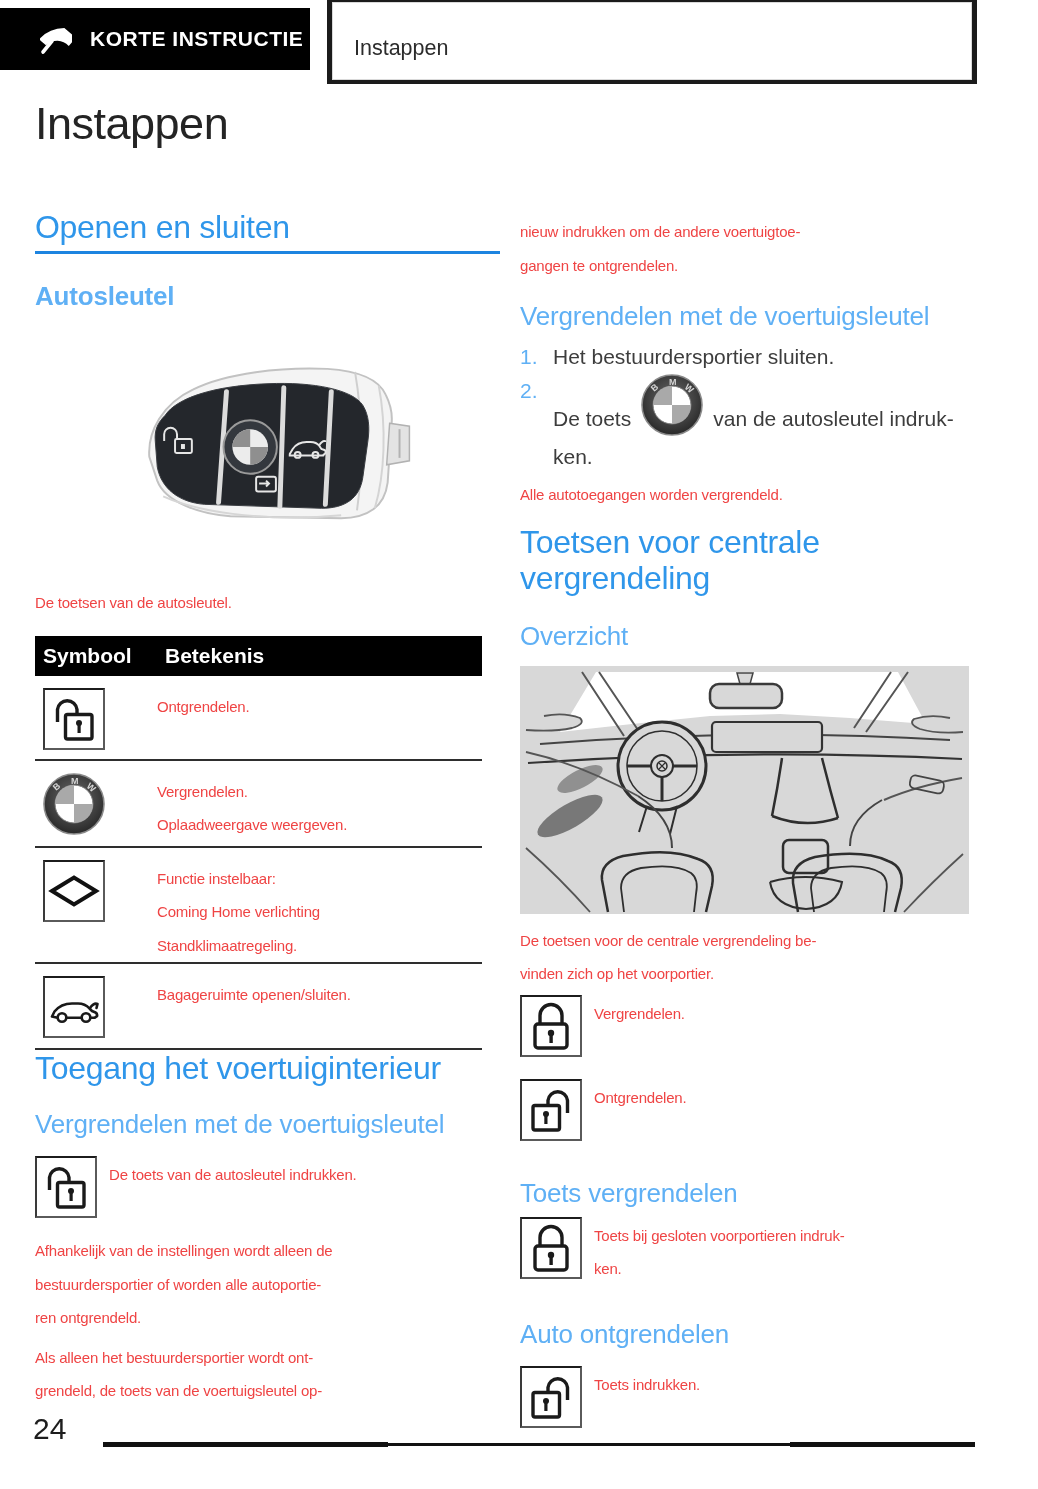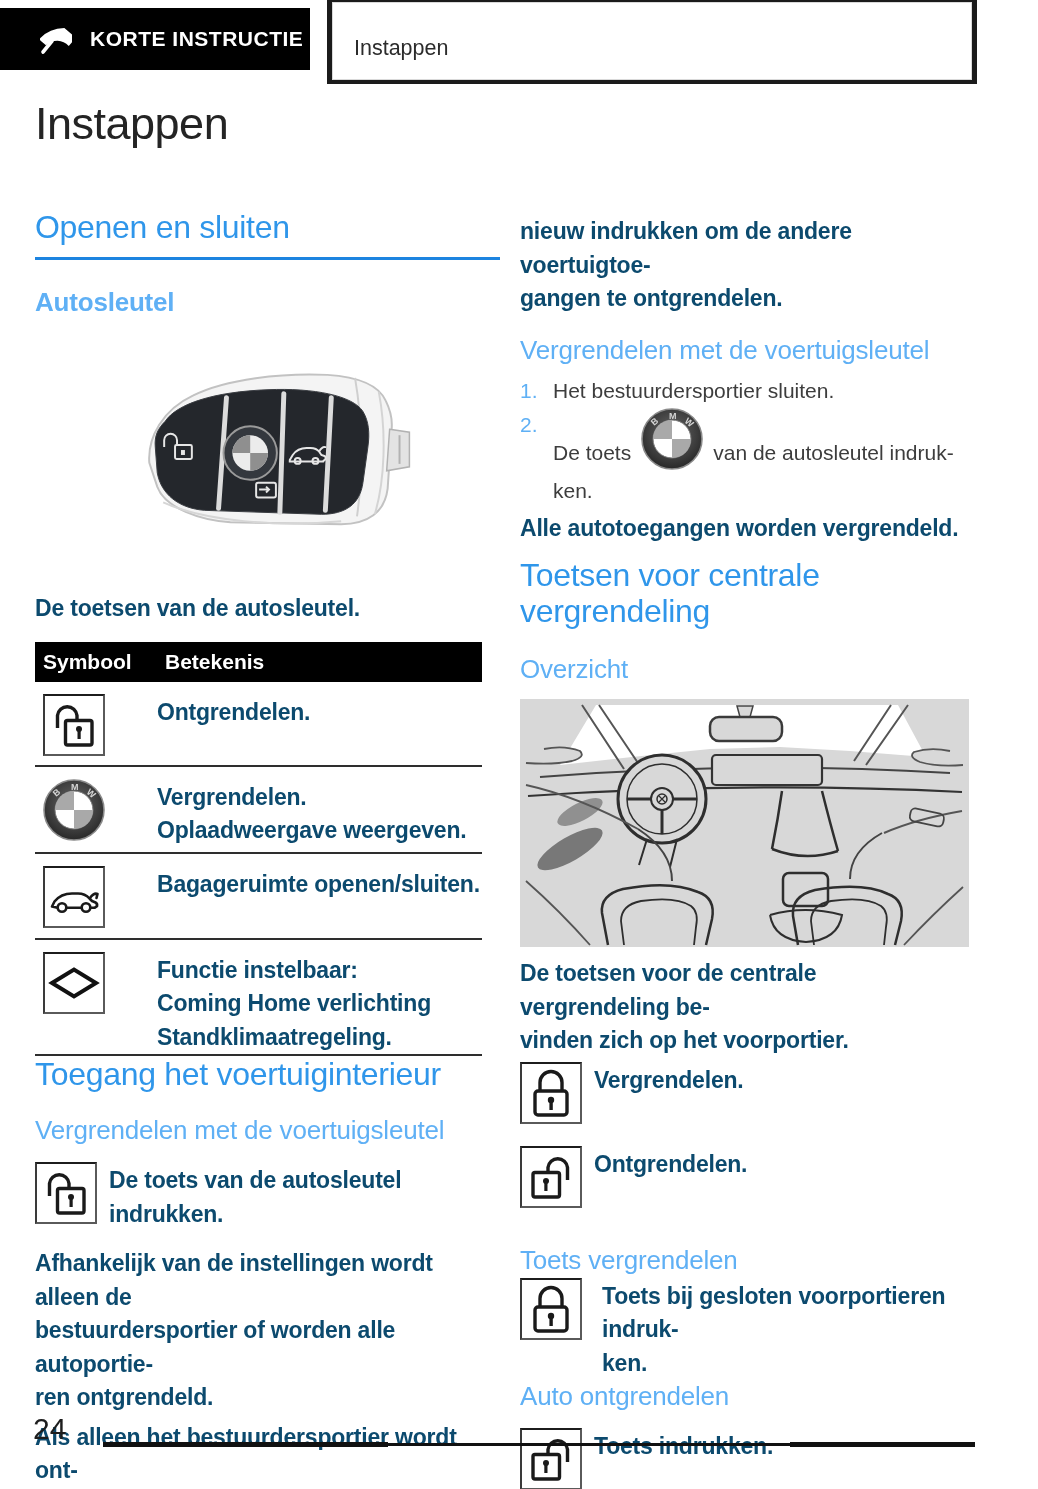--- a/index.html
+++ b/index.html
@@ -19,23 +19,23 @@
   
   .page-title{position:absolute;left:35px;top:98px;font-size:45px;font-weight:400;color:#242424;
               letter-spacing:-0.5px;}
 
   
   .col{position:absolute;top:205px;}
   .col-left{left:35px;width:465px;}
   .col-right{left:520px;width:450px;}
 
   h2{font-size:32px;line-height:36px;font-weight:400;color:#2f96ea;margin:0;letter-spacing:-0.3px;}
-  h2.rule{margin-top:4px;padding-bottom:12px;border-bottom:3px solid #1d84e0;}
+  h2.rule{margin-top:4px;padding-bottom:6px;border-bottom:3px solid #1d84e0;}
   h3{font-size:26px;line-height:32px;font-weight:400;color:#5fb0f5;margin:0;letter-spacing:-0.2px;}
-  p,.cell-text,.row-text{font-size:23px;line-height:33.5px;margin:0;color:#0c4a6e;letter-spacing:-0.2px;font-weight:bold;}
+  p,.cell-text,.row-text{font-size:15px;line-height:33.5px;margin:0;color:#ef4444;letter-spacing:-0.2px;}
   .pre{white-space:pre-line;}
 
   
   .h3-autosleutel{margin-top:26px;font-weight:bold;}
   .fig-key{margin-top:46px;height:178px;display:flex;justify-content:center;}
   .key-caption{margin-top:50px;}
   .symbol-table{margin-top:16px;width:447px;}
   .thead{height:40px;background:#000;color:#fff;display:flex;align-items:center;}
   .thead .th1{width:122px;padding-left:8px;font-size:21px;font-weight:bold;}
   .thead .th2{font-size:21px;font-weight:bold;}
@@ -62,22 +62,22 @@
   .step2-line .seg{font-size:21px;line-height:34px;}
   .step2-line .inline-roundel{margin:0 10px;width:62px;height:62px;flex:0 0 auto;}
   .step2-wrap{font-size:21px;line-height:34px;margin-top:4px;}
   .p-alle{margin-top:4px;}
   .h2-toetsen{margin-top:12px;}
   .h3-overzicht{margin-top:24px;}
   .fig-interior{margin-top:14px;width:449px;height:248px;}
   .p-locatie{margin-top:10px;}
   .lockrow{display:flex;}
   .lockrow .row-text{padding-top:2px;margin-left:12px;}
-  .lr1{margin-top:4px;} .lr2{margin-top:22px;} .lr3{margin-top:2px;gap:8px;} .lr4{margin-top:16px;}
-  .h3-autoverg{margin-top:36px;} .h3-autoontg{}
+  .lr1{margin-top:4px;} .lr2{margin-top:22px;} .lr3{margin-top:8px;} .lr4{margin-top:16px;}
+  .h3-autoverg{margin-top:36px;} .h3-autoontg{margin-top:32px;}
 
   
   .icon-box{width:58px;height:58px;background:#fff;border:2px solid #5a5a5a;
             border-top-color:#1c1c1c;border-left-color:#3a3a3a;flex:0 0 auto;}
   .roundel{width:62px;height:62px;flex:0 0 auto;}
 
   
   .page-number{position:absolute;left:33px;top:1412px;font-size:30px;color:#1d1d1d;text-align:right;}
   .footer-line{position:absolute;left:103px;top:1443px;width:872px;height:3px;background:#111;}
   .footer-line::before{content:"";position:absolute;left:0;top:-1px;width:285px;height:5px;background:#111;}
@@ -219,42 +219,42 @@
           <div class="roundel" style="margin-left:8px">
             <svg width="62" height="62" viewBox="0 0 62 62">
                 <use href="#bmw-roundel"></use>
               </svg>
           </div>
         </div>
         <div class="cell-text pre">Vergrendelen.
 Oplaadweergave weergeven.</div>
       </div>
 
+      <div class="trow trow4">
+        <div class="tcell-icon">
+          <div class="icon-box" style="margin-left:8px">
+            <svg width="58" height="58" viewBox="0 0 58 58">
+                <use href="#diamond-glyph"></use>
+              </svg>
+          </div>
+        </div>
+        <div class="cell-text pre">Functie instelbaar:
+Coming Home verlichting
+Standklimaatregeling.</div>
+      </div>
+
       <div class="trow trow3">
         <div class="tcell-icon">
           <div class="icon-box" style="margin-left:8px">
             <svg width="58" height="58" viewBox="0 0 58 58">
                 <use href="#car-side"></use>
               </svg>
           </div>
         </div>
         <div class="cell-text pre">Bagageruimte openen/sluiten.</div>
-      </div>
-
-      <div class="trow trow4">
-        <div class="tcell-icon">
-          <div class="icon-box" style="margin-left:8px">
-            <svg width="58" height="58" viewBox="0 0 58 58">
-                <use href="#diamond-glyph"></use>
-              </svg>
-          </div>
-        </div>
-        <div class="cell-text pre">Functie instelbaar:
-Coming Home verlichting
-Standklimaatregeling.</div>
       </div>
     </div>
 
     <h2 class="h2-toegang">Toegang het voertuiginterieur</h2>
     <h3 class="h3-ontgrendelen">Vergrendelen met de voertuigsleutel</h3>
 
     <div class="iconrow">
       <div class="icon-box">
         <svg width="58" height="58" viewBox="0 0 58 58">
             <use href="#lock-open-left"></use>

